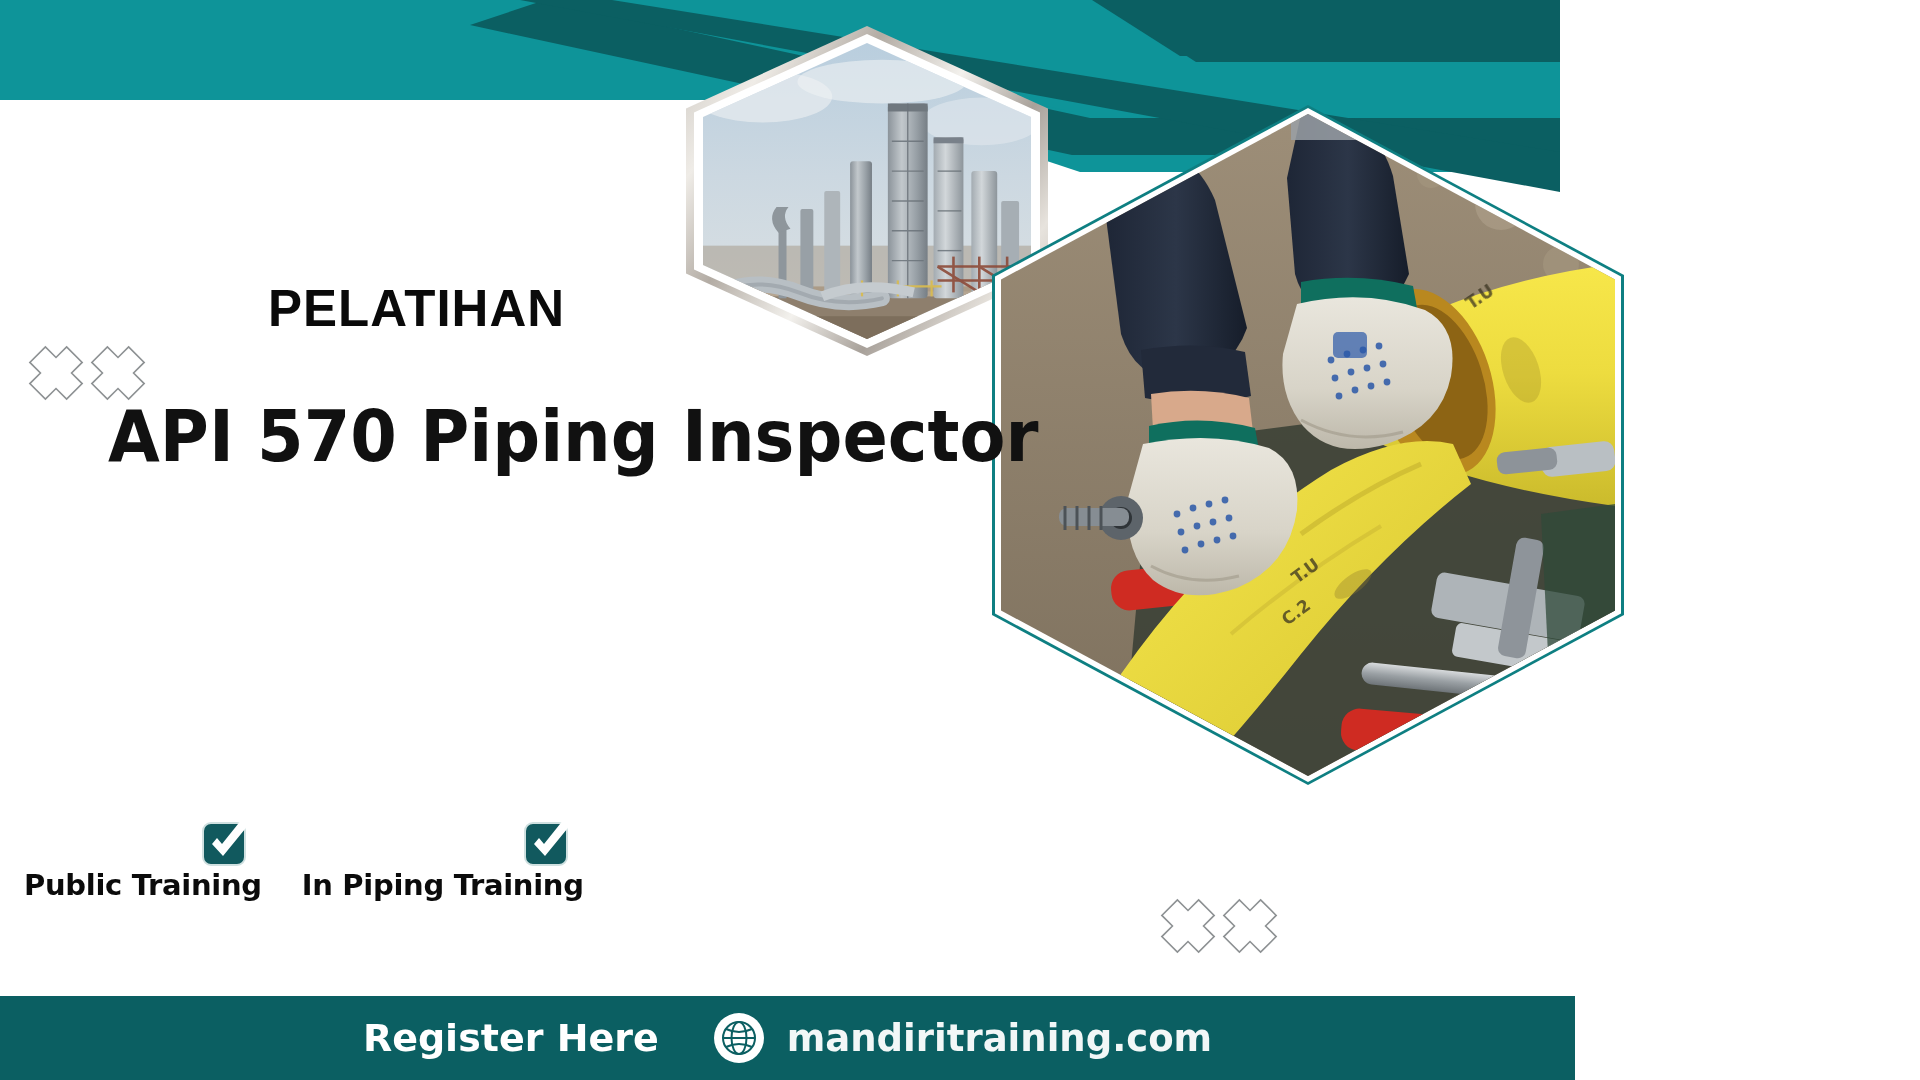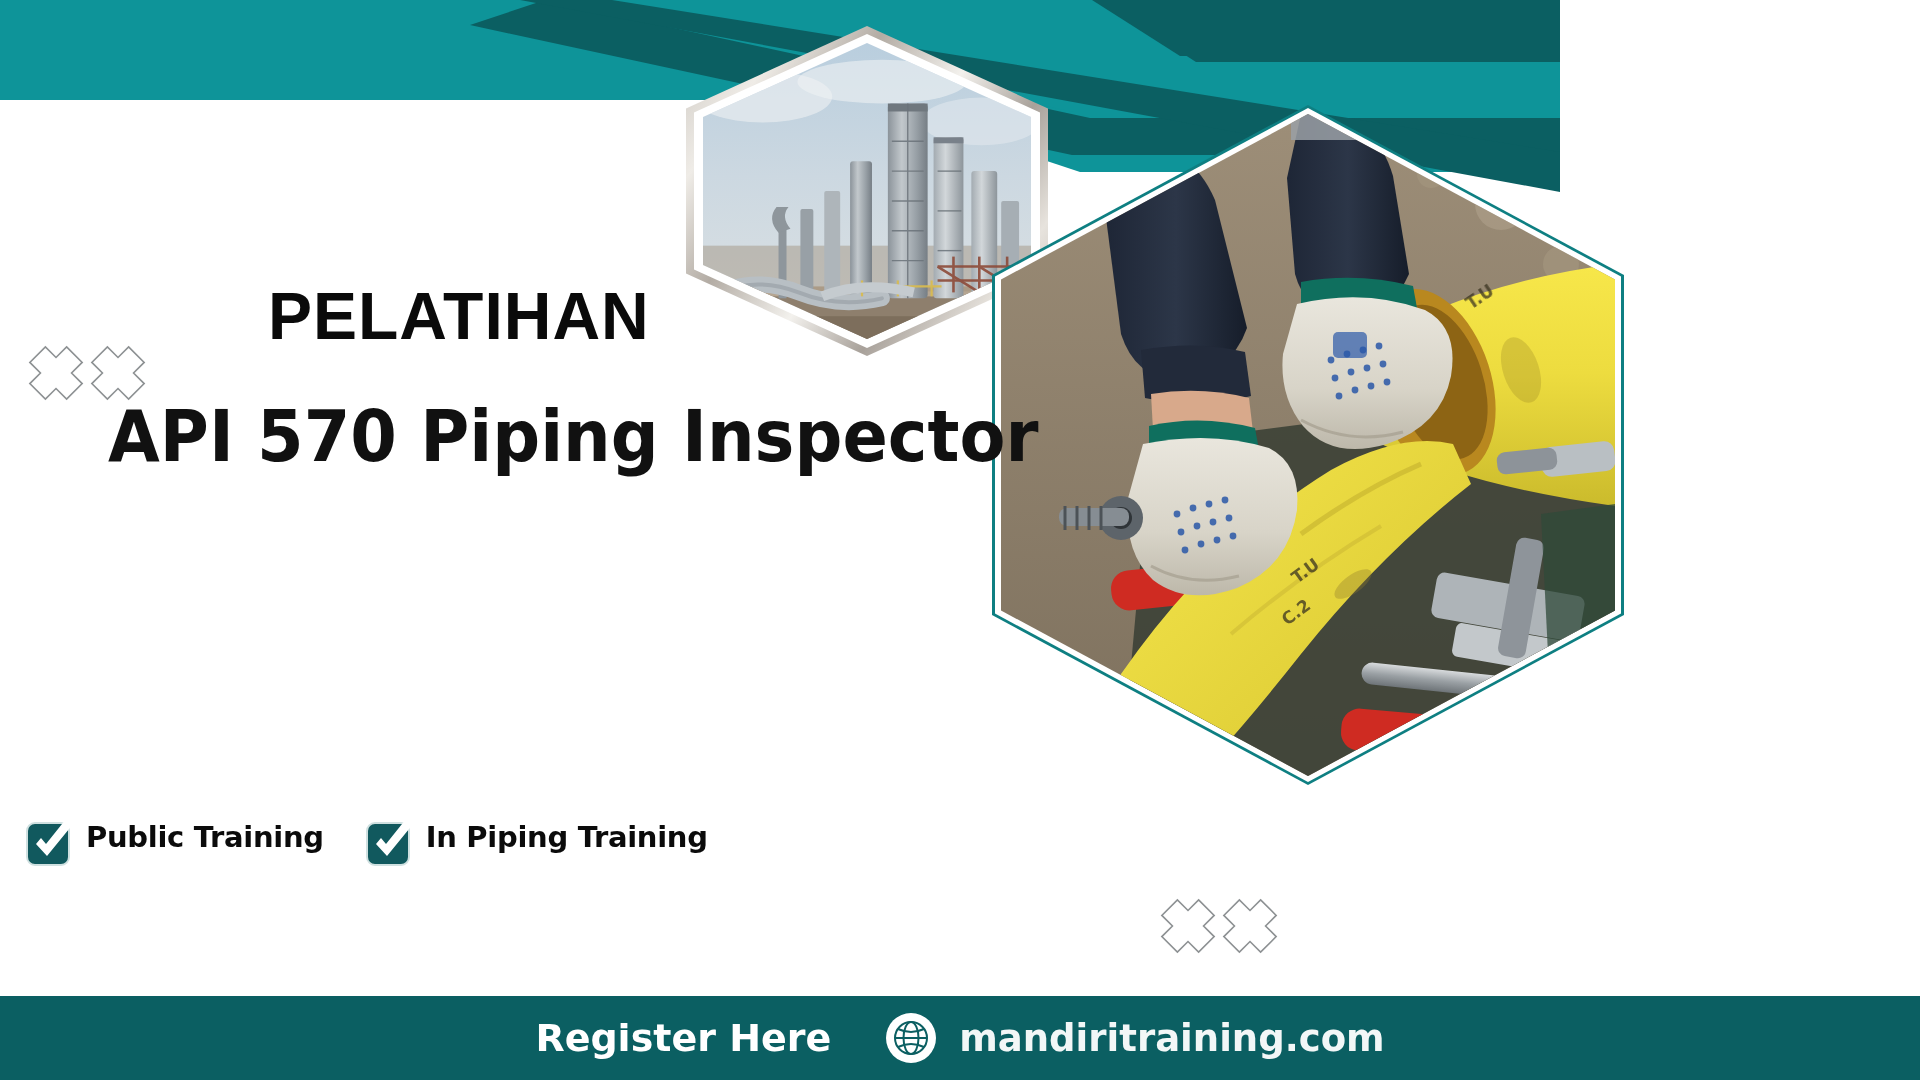--- a/index.html
+++ b/index.html
@@ -54,53 +54,53 @@
   }
   #hex-pipe .hex-inner{left:9px;top:9px;right:9px;bottom:9px;}
 
   .photo{position:absolute;inset:0;}
   .photo svg{width:100%;height:100%;display:block;}
 
   
   #headline{position:absolute;left:0;top:0;width:900px;}
   #title-pelatihan{
     position:absolute;left:268px;top:283px;
-    font-size:66px;font-weight:800;letter-spacing:1px;
+    font-size:51px;font-weight:800;letter-spacing:1px;
     color:#0a0a0a;line-height:1;white-space:nowrap;
     font-family:"Liberation Sans",sans-serif;
   }
   #title-course{
     position:absolute;left:108px;top:400px;
     font-size:72px;font-weight:700;color:#111111;
     line-height:1;white-space:nowrap;
     transform:scaleX(.93);transform-origin:left center;
     font-family:"DejaVu Sans",sans-serif;
   }
 
   
   #training-options{
     position:absolute;left:24px;top:820px;
     display:flex;align-items:center;gap:0px;
   }
-  .opt{display:flex;align-items:flex-start;margin-right:40px;}
+  .opt{display:flex;align-items:flex-end;margin-right:40px;flex-direction:column;}
   .chk{position:relative;width:48px;height:48px;margin-right:14px;flex:none;}
   .chk .box{
     position:absolute;left:2px;top:2px;width:44px;height:44px;
     border-radius:9px;background:#11595e;
     border:2px solid #cfe0e0;box-sizing:border-box;
   }
   .chk svg{position:absolute;left:-2px;top:-8px;width:62px;height:60px;}
   .opt-label{
     font-size:29px;font-weight:800;color:#0b0b0b;white-space:nowrap;
     font-family:"DejaVu Sans",sans-serif;letter-spacing:-.3px;
   }
 
   
   #footer{
-    position:absolute;left:0;bottom:0;width:1920px;height:84px;
+    position:absolute;left:0;bottom:0;width:1575px;height:84px;
     background:#0b5f62;display:flex;align-items:center;justify-content:center;
   }
   #footer-inner{display:flex;align-items:center;gap:54px;}
   #register-here{
     font-size:38px;font-weight:700;color:#ffffff;white-space:nowrap;
     font-family:"DejaVu Sans",sans-serif;
   }
   #website-group{display:flex;align-items:center;gap:22px;}
   #globe-icon{width:52px;height:52px;flex:none;}
   #website-url{

